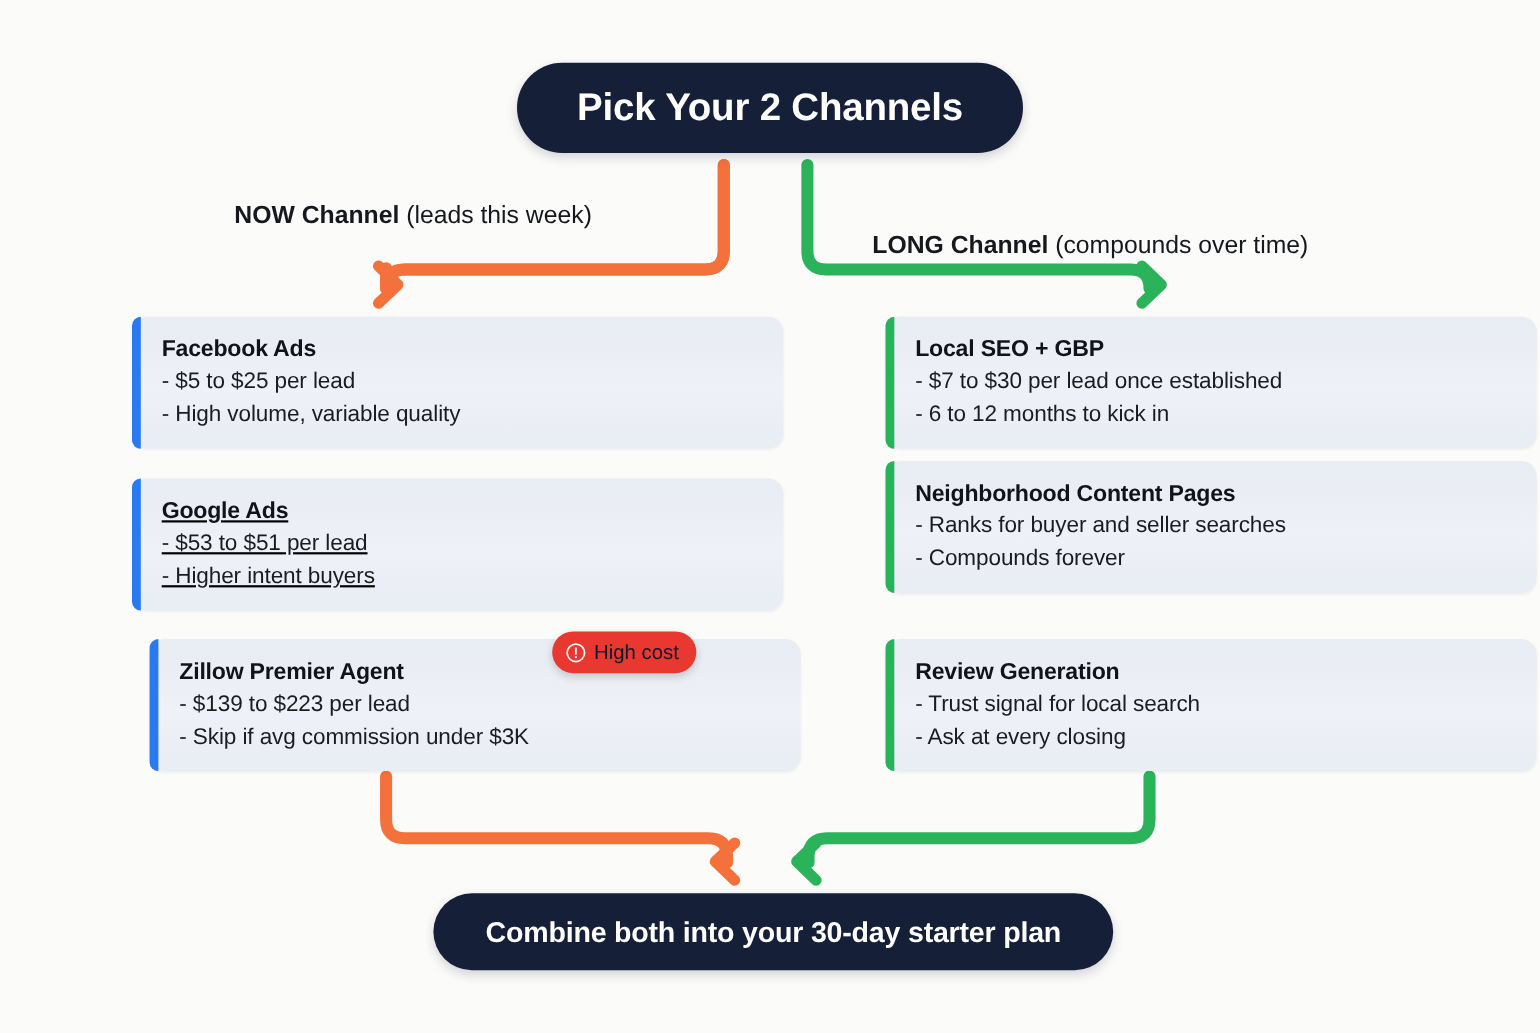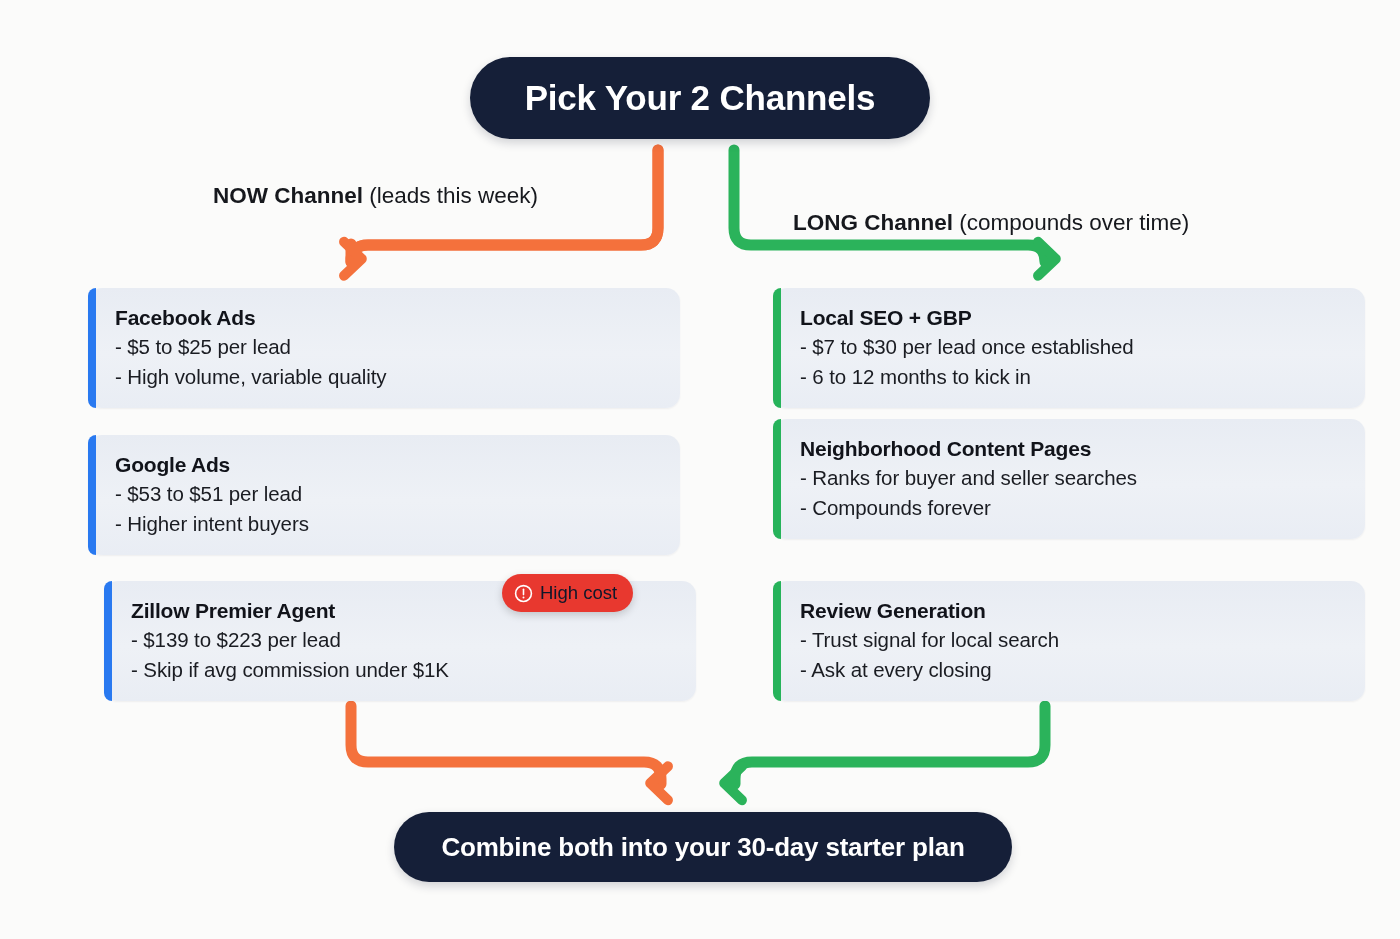--- a/index.html
+++ b/index.html
@@ -75,20 +75,21 @@
 
   
   .card {
     position: absolute;
     width: 592px;
     border-radius: 14px;
     background: linear-gradient(180deg, #e8ecf3 0%, #eef1f6 55%, #e9edf4 100%);
     overflow: visible;
     z-index: 2;
     box-shadow: 0 1px 2px rgba(30,40,60,0.06);
+    margin-left: 32px;
   }
   .card .accent {
     position: absolute;
     left: 0;
     top: 0;
     bottom: 0;
     width: 8px;
     border-radius: 14px 0 0 14px;
   }
   .card.now   .accent { background: #2979f0; }
@@ -106,21 +107,21 @@
   .card-line {
     font-size: 20.5px;
     font-weight: normal;
     color: #1a1c22;
     line-height: 1.48;
     letter-spacing: -0.1px;
     white-space: nowrap;
   }
 
   #card-facebook { left: 88px;  top: 288px; }
-  #card-google   { left: 88px;  top: 435px; }
+  #card-google   { left: 88px;  top: 435px; text-decoration: underline; }
   #card-zillow   { left: 104px;  top: 581px; }
   #card-seo      { left: 773px; top: 288px; }
   #card-neighbor { left: 773px; top: 419px; }
   #card-review   { left: 773px; top: 581px; }
 
   
   #badge-high-cost {
     position: absolute;
     left: 502px;
     top: 574px;
@@ -196,21 +197,21 @@
       <div class="card-line">- $53 to $51 per lead</div>
       <div class="card-line">- Higher intent buyers</div>
     </div>
   </div>
 
   <div id="card-zillow" class="card now">
     <div class="accent"></div>
     <div class="card-body">
       <div class="card-title">Zillow Premier Agent</div>
       <div class="card-line">- $139 to $223 per lead</div>
-      <div class="card-line">- Skip if avg commission under $1K</div>
+      <div class="card-line">- Skip if avg commission under $3K</div>
     </div>
   </div>
 
   <div id="badge-high-cost">
     <span class="warn-icon">
       <svg viewBox="0 0 24 24" width="19" height="19" xmlns="http://www.w3.org/2000/svg">
         <circle cx="12" cy="12" r="10" fill="none" stroke="#ffffff" stroke-width="2"></circle>
         <line x1="12" y1="6.6" x2="12" y2="13.4" stroke="#ffffff" stroke-width="2" stroke-linecap="round"></line>
         <circle cx="12" cy="17" r="1.25" fill="#ffffff"></circle>
       </svg>

